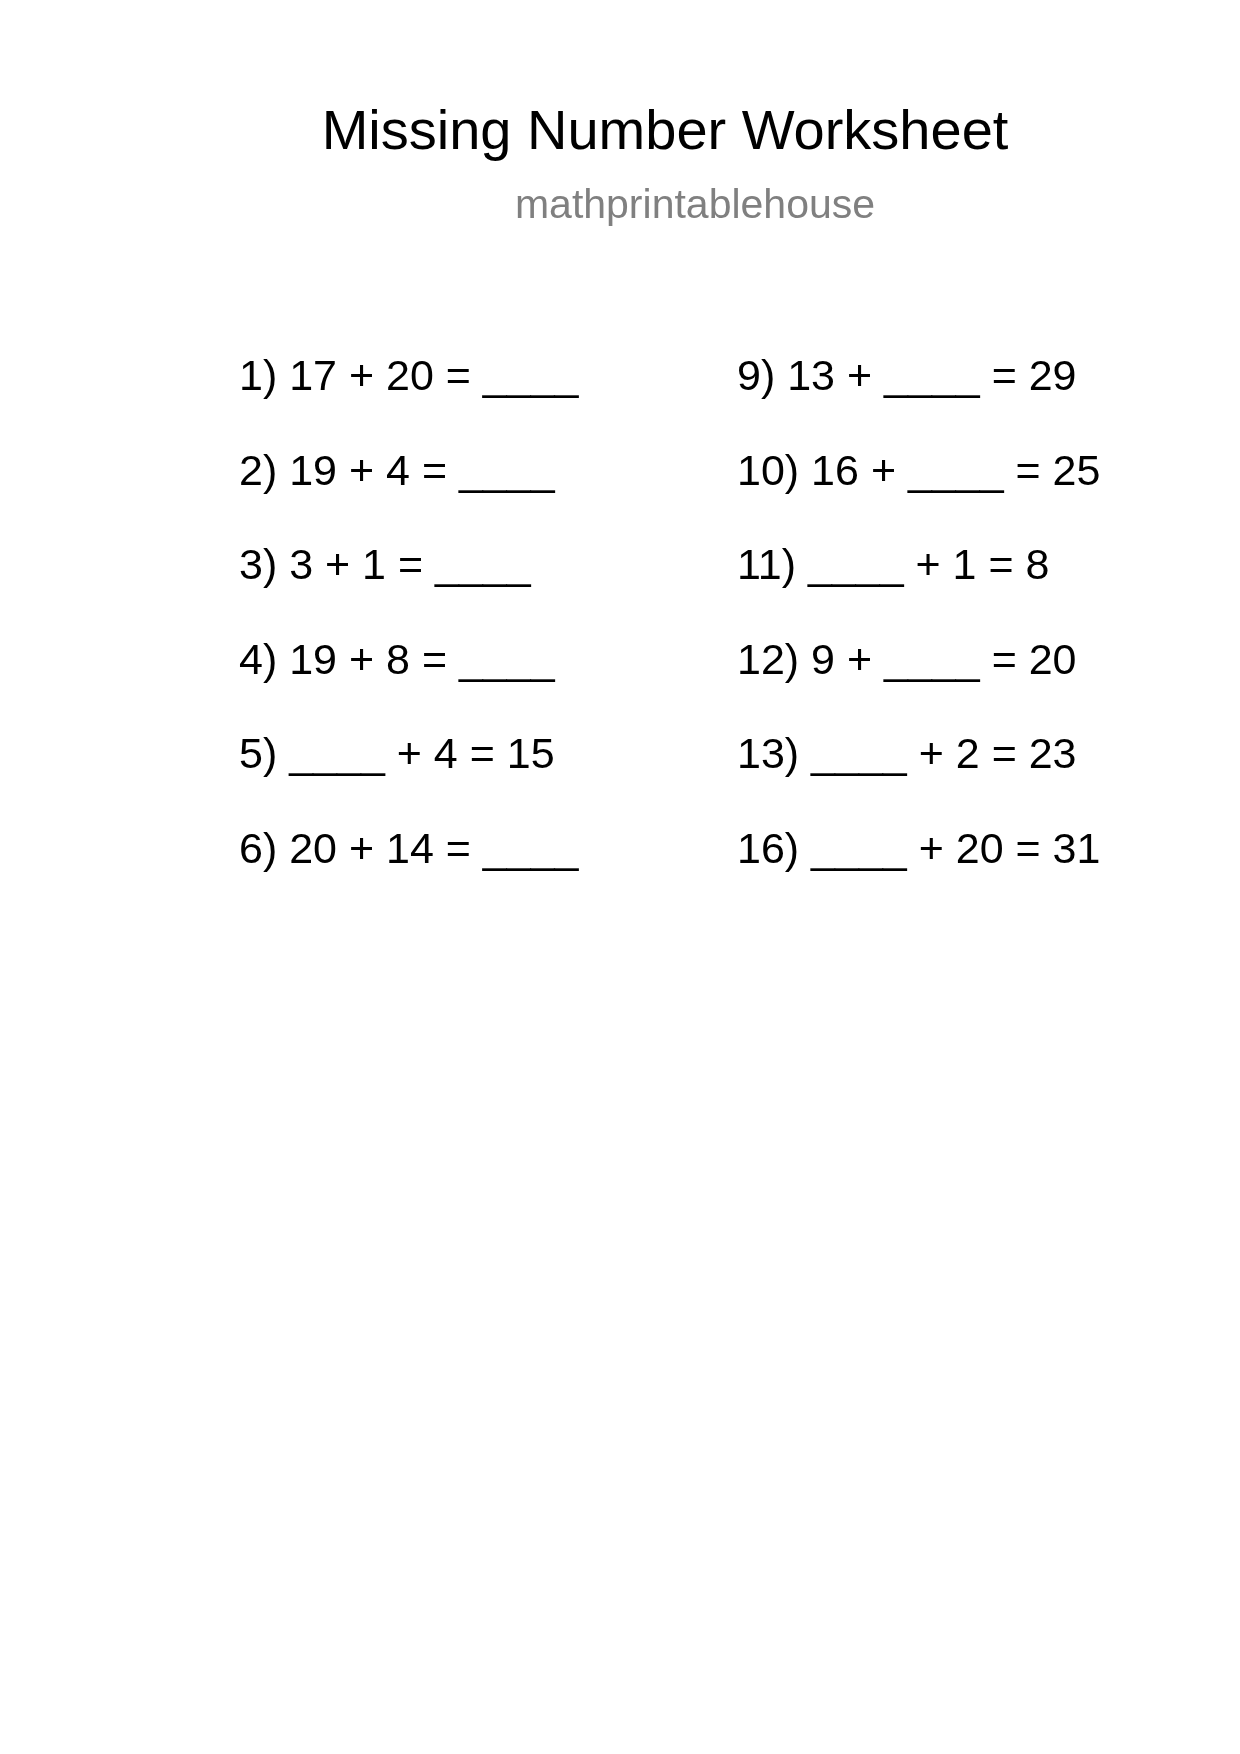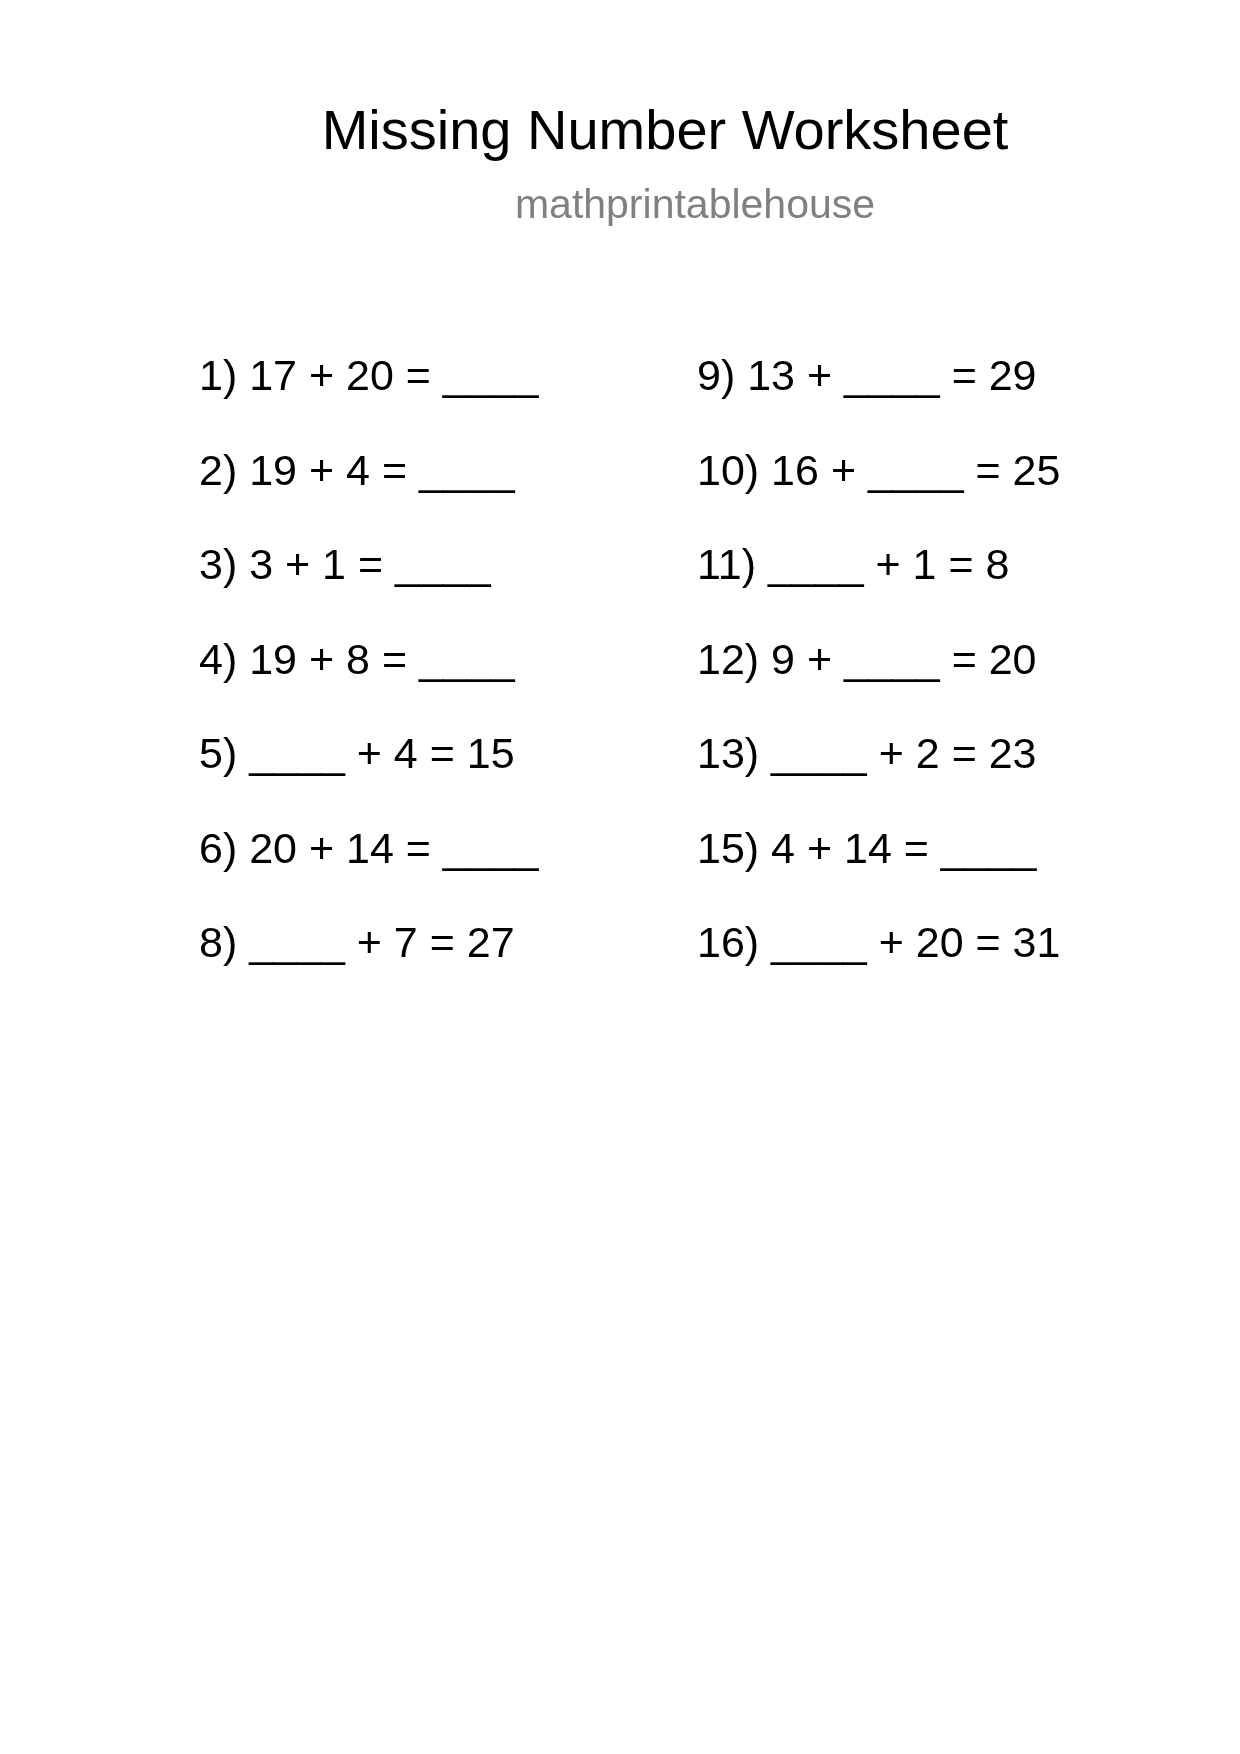--- a/index.html
+++ b/index.html
@@ -2,45 +2,43 @@
 <html><head>
   <meta charset="utf-8">
   <style>
     html, body { margin: 0; padding: 0; background: #ffffff; }
     body { width: 1240px; height: 1754px; position: relative; overflow: hidden;
            font-family: "Liberation Sans", "DejaVu Sans", sans-serif; color: #000; }
     .title { position: absolute; left: 0; width: 1330px; top: 98px; text-align: center;
              font-size: 56px; line-height: 64px; }
     .subtitle { position: absolute; left: 0; width: 1390px; top: 180px; text-align: center;
                 font-size: 41px; line-height: 48px; color: #808080; }
-    .col { position: absolute; top: 345px; }
+    .col { position: absolute; top: 345px; margin-left: 40px; }
     .col.left { left: 199px; }
     .col.right { left: 697px; }
     .problem { height: 94.5px; font-size: 43px; line-height: 60px; white-space: nowrap; }
     .problem span { display: inline; }
   </style>
 </head>
 <body>
 
 <div>
   <div class="title">Missing Number Worksheet</div>
   <div class="subtitle">mathprintablehouse</div>
 
   <div class="col left">
     <div class="problem"><span>1)</span> <span>17 + 20 = ____</span></div>
     <div class="problem"><span>2)</span> <span>19 + 4 = ____</span></div>
     <div class="problem"><span>3)</span> <span>3 + 1 = ____</span></div>
     <div class="problem"><span>4)</span> <span>19 + 8 = ____</span></div>
     <div class="problem"><span>5)</span> <span>____ + 4 = 15</span></div>
     <div class="problem"><span>6)</span> <span>20 + 14 = ____</span></div>
-    <div class="problem"><span>8)</span> <span>____ + 7 = 27</span></div>
   </div>
 
   <div class="col right">
     <div class="problem"><span>9)</span> <span>13 + ____ = 29</span></div>
     <div class="problem"><span>10)</span> <span>16 + ____ = 25</span></div>
     <div class="problem"><span>11)</span> <span>____ + 1 = 8</span></div>
     <div class="problem"><span>12)</span> <span>9 + ____ = 20</span></div>
     <div class="problem"><span>13)</span> <span>____ + 2 = 23</span></div>
-    <div class="problem"><span>15)</span> <span>4 + 14 = ____</span></div>
     <div class="problem"><span>16)</span> <span>____ + 20 = 31</span></div>
   </div>
 </div>
 
 </body></html>

